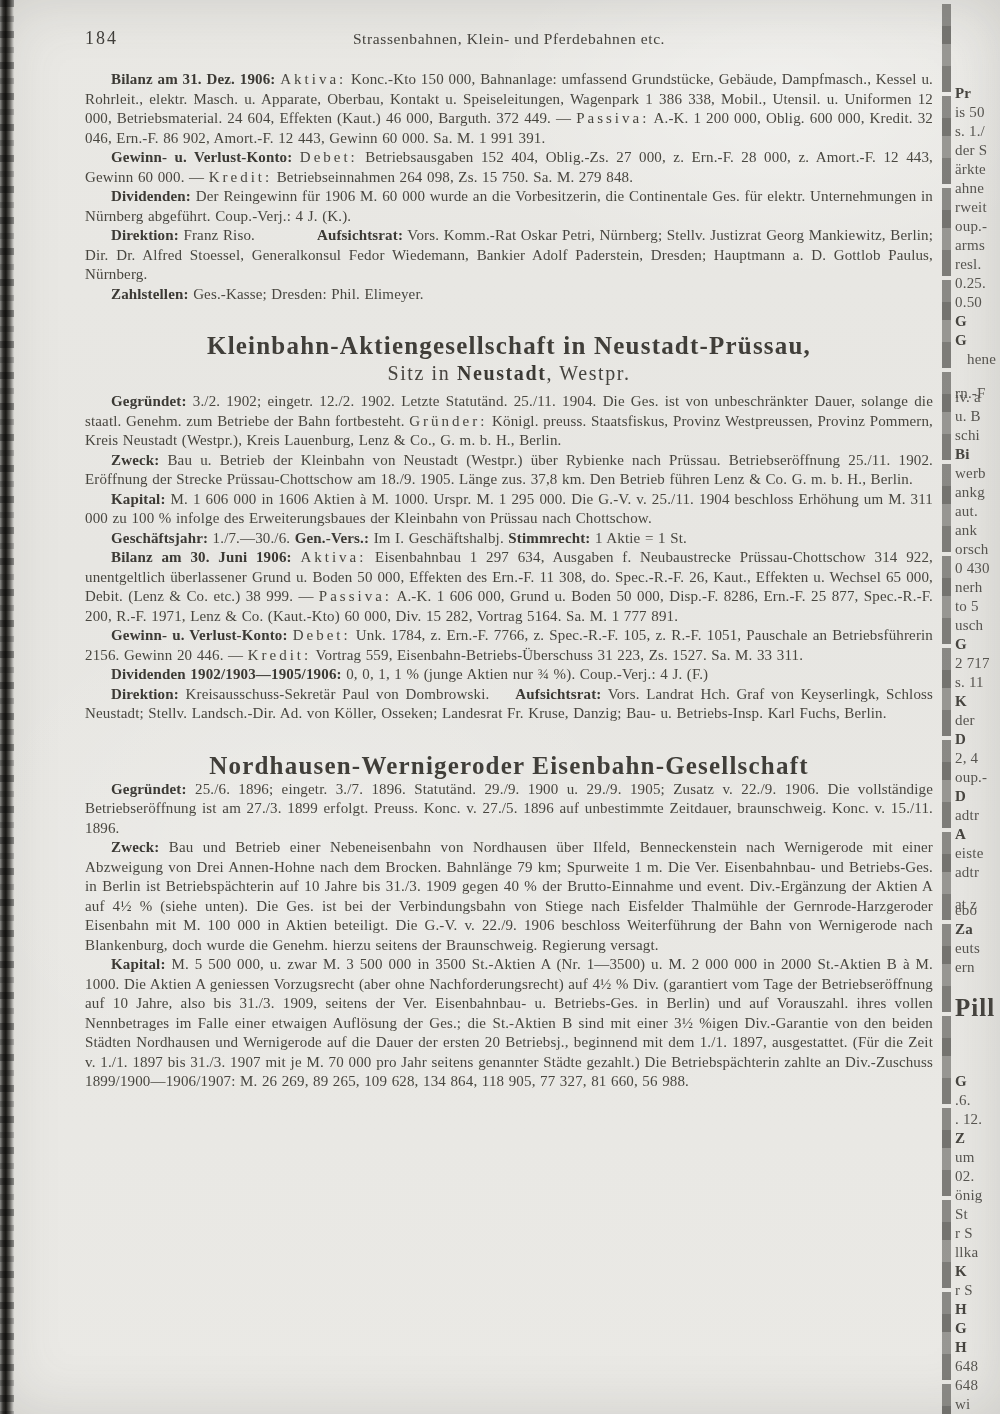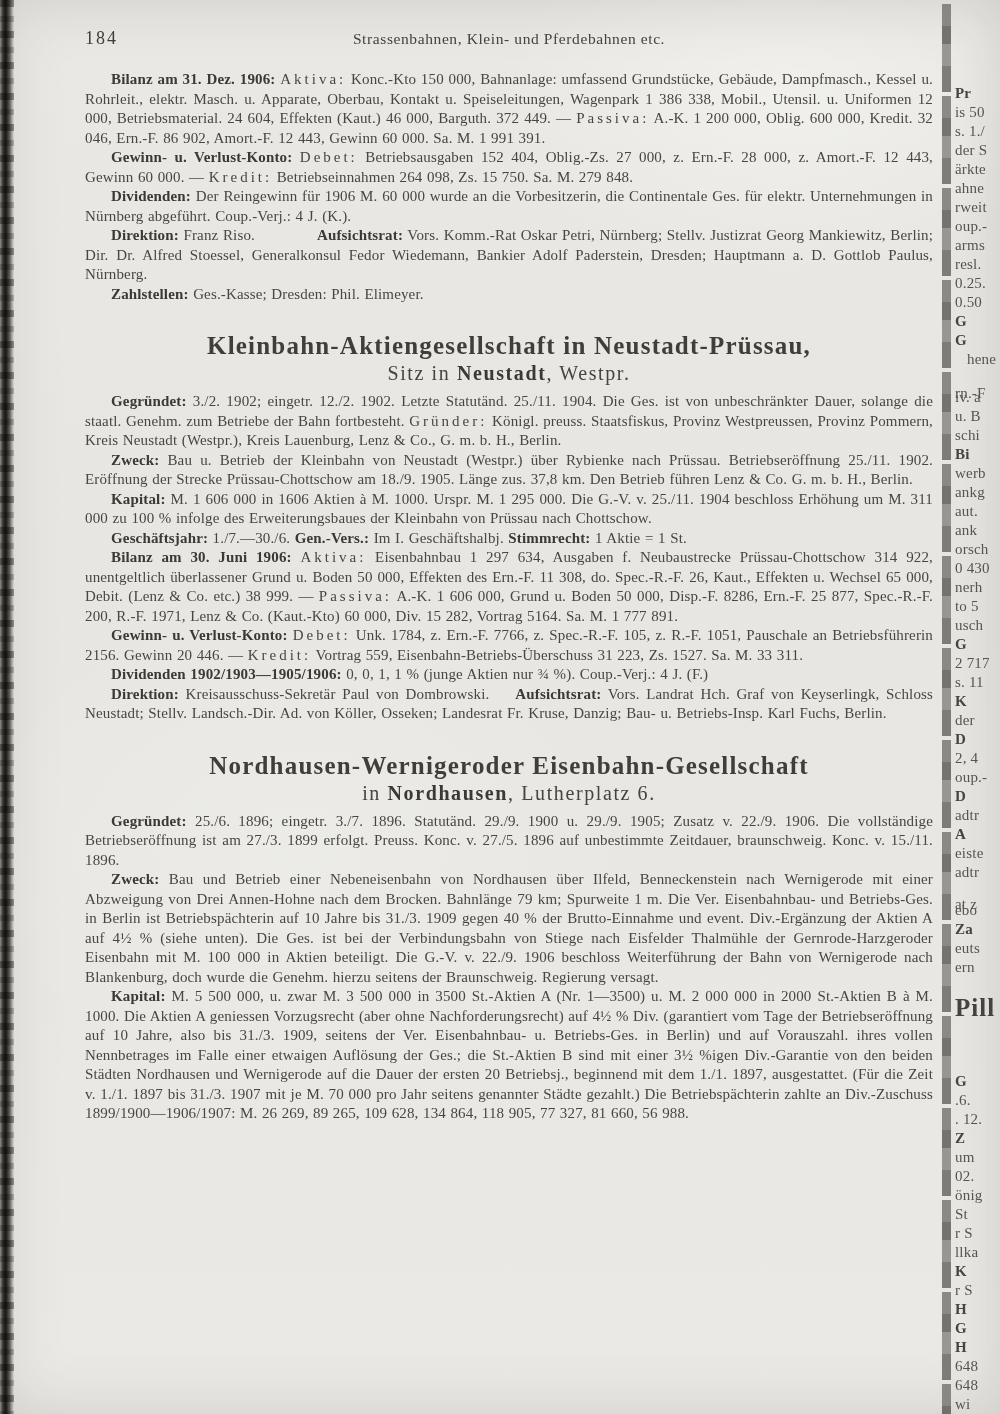--- a/index.html
+++ b/index.html
@@ -119,21 +119,20 @@
           <p class="para"><span class="seg-b">Geschäftsjahr:</span><span class="seg-n"> 1./7.—30./6. </span><span class="seg-b">Gen.-Vers.:</span><span class="seg-n"> Im I. Geschäftshalbj. </span><span class="seg-b">Stimmrecht:</span><span class="seg-n"> 1 Aktie = 1 St.</span></p>
           <p class="para"><span class="seg-b">Bilanz am 30. Juni 1906:</span><span class="seg-n"> </span><span class="seg-g">Aktiva:</span><span class="seg-n"> Eisenbahnbau 1 297 634, Ausgaben f. Neubaustrecke Prüssau-Chottschow 314 922, unentgeltlich überlassener Grund u. Boden 50 000, Effekten des Ern.-F. 11 308, do. Spec.-R.-F. 26, Kaut., Effekten u. Wechsel 65 000, Debit. (Lenz &amp; Co. etc.) 38 999. — </span><span class="seg-g">Passiva:</span><span class="seg-n"> A.-K. 1 606 000, Grund u. Boden 50 000, Disp.-F. 8286, Ern.-F. 25 877, Spec.-R.-F. 200, R.-F. 1971, Lenz &amp; Co. (Kaut.-Kto) 60 000, Div. 15 282, Vortrag 5164. Sa. M. 1 777 891.</span></p>
           <p class="para"><span class="seg-b">Gewinn- u. Verlust-Konto:</span><span class="seg-n"> </span><span class="seg-g">Debet:</span><span class="seg-n"> Unk. 1784, z. Ern.-F. 7766, z. Spec.-R.-F. 105, z. R.-F. 1051, Pauschale an Betriebsführerin 2156. Gewinn 20 446. — </span><span class="seg-g">Kredit:</span><span class="seg-n"> Vortrag 559, Eisenbahn-Betriebs-Überschuss 31 223, Zs. 1527. Sa. M. 33 311.</span></p>
           <p class="para"><span class="seg-b">Dividenden 1902/1903—1905/1906:</span><span class="seg-n"> 0, 0, 1, 1 % (junge Aktien nur ¾ %). Coup.-Verj.: 4 J. (F.)</span></p>
           <p class="para"><span class="seg-b">Direktion:</span><span class="seg-n"> Kreisausschuss-Sekretär Paul von Dombrowski.</span><span class="seg-gap_s"></span><span class="seg-b">Aufsichtsrat:</span><span class="seg-n"> Vors. Landrat Hch. Graf von Keyserlingk, Schloss Neustadt; Stellv. Landsch.-Dir. Ad. von Köller, Osseken; Landesrat Fr. Kruse, Danzig; Bau- u. Betriebs-Insp. Karl Fuchs, Berlin.</span></p>
         </div>
     </div>
 
     <div>
       <div class="company-heading">Nordhausen-Wernigeroder Eisenbahn-Gesellschaft</div>
-      <div class="company-seat"><span class="seg-n">in </span><span class="seg-b">Nordhausen</span><span class="seg-n">, Lutherplatz 6.</span></div>
       <div class="paras">
           <p class="para"><span class="seg-b">Gegründet:</span><span class="seg-n"> 25./6. 1896; eingetr. 3./7. 1896. Statutänd. 29./9. 1900 u. 29./9. 1905; Zusatz v. 22./9. 1906. Die vollständige Betriebseröffnung ist am 27./3. 1899 erfolgt. Preuss. Konc. v. 27./5. 1896 auf unbestimmte Zeitdauer, braunschweig. Konc. v. 15./11. 1896.</span></p>
           <p class="para"><span class="seg-b">Zweck:</span><span class="seg-n"> Bau und Betrieb einer Nebeneisenbahn von Nordhausen über Ilfeld, Benneckenstein nach Wernigerode mit einer Abzweigung von Drei Annen-Hohne nach dem Brocken. Bahnlänge 79 km; Spurweite 1 m. Die Ver. Eisenbahnbau- und Betriebs-Ges. in Berlin ist Betriebspächterin auf 10 Jahre bis 31./3. 1909 gegen 40 % der Brutto-Einnahme und event. Div.-Ergänzung der Aktien A auf 4½ % (siehe unten). Die Ges. ist bei der Verbindungsbahn von Stiege nach Eisfelder Thalmühle der Gernrode-Harzgeroder Eisenbahn mit M. 100 000 in Aktien beteiligt. Die G.-V. v. 22./9. 1906 beschloss Weiterführung der Bahn von Wernigerode nach Blankenburg, doch wurde die Genehm. hierzu seitens der Braunschweig. Regierung versagt.</span></p>
           <p class="para"><span class="seg-b">Kapital:</span><span class="seg-n"> M. 5 500 000, u. zwar M. 3 500 000 in 3500 St.-Aktien A (Nr. 1—3500) u. M. 2 000 000 in 2000 St.-Aktien B à M. 1000. Die Aktien A geniessen Vorzugsrecht (aber ohne Nachforderungsrecht) auf 4½ % Div. (garantiert vom Tage der Betriebseröffnung auf 10 Jahre, also bis 31./3. 1909, seitens der Ver. Eisenbahnbau- u. Betriebs-Ges. in Berlin) und auf Vorauszahl. ihres vollen Nennbetrages im Falle einer etwaigen Auflösung der Ges.; die St.-Aktien B sind mit einer 3½ %igen Div.-Garantie von den beiden Städten Nordhausen und Wernigerode auf die Dauer der ersten 20 Betriebsj., beginnend mit dem 1./1. 1897, ausgestattet. (Für die Zeit v. 1./1. 1897 bis 31./3. 1907 mit je M. 70 000 pro Jahr seitens genannter Städte gezahlt.) Die Betriebspächterin zahlte an Div.-Zuschuss 1899/1900—1906/1907: M. 26 269, 89 265, 109 628, 134 864, 118 905, 77 327, 81 660, 56 988.</span></p>
         </div>
     </div>
 
   </div>
 
   <div class="edge-col">

